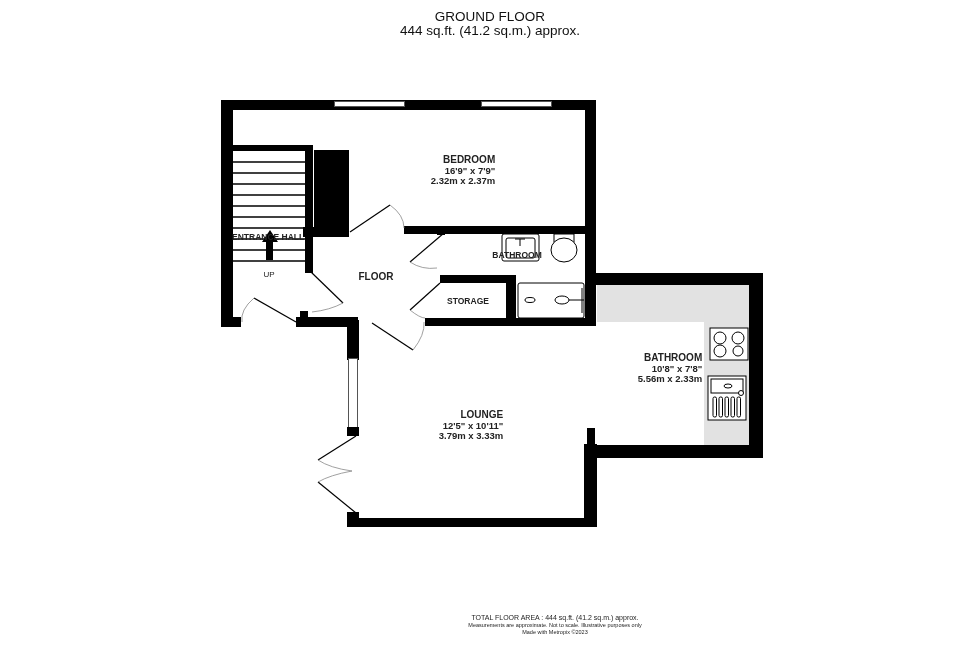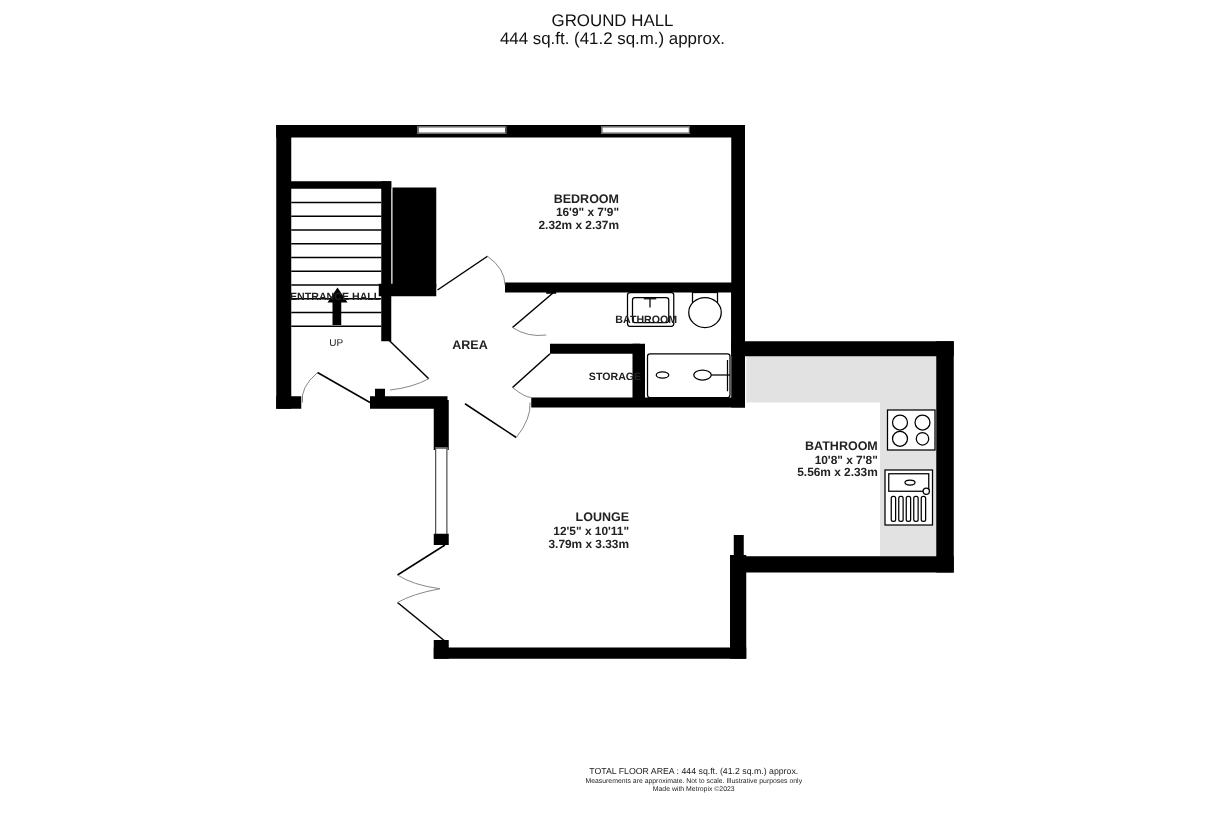--- a/index.html
+++ b/index.html
@@ -11,21 +11,21 @@
     .label { position: absolute; text-align: right; font-weight: bold; font-size: 9.5px; line-height: 10.5px; color: #222; white-space: nowrap; transform: translateX(-50%); }
     .label .nm { display: block; font-size: 10px; }
     .footer { position: absolute; left: 455px; width: 200px; text-align: center; color: #222; }
     .footer .t1 { font-size: 7px; line-height: 9px; }
     .footer .t2 { font-size: 5.5px; line-height: 6.5px; }
     svg.overlay { position: absolute; left: 0; top: 0; }
   </style>
 </head>
 <body>
 
-<div class="title" style="top:9px;">GROUND HALL</div>
+<div class="title" style="top:9px;">GROUND FLOOR</div>
 <div class="title" style="top:23px;">444 sq.ft. (41.2 sq.m.) approx.</div>
 
 <div>
 
   <div class="counter" style="left:597px; top:285px; width:152px; height:37px;"></div>
   <div class="counter" style="left:704px; top:285px; width:45px; height:160px;"></div>
 
   <div class="wall" style="left:221px; top:100px; width:375px; height:10px;"></div>
   <div class="wall" style="left:221px; top:100px; width:12px; height:227px;"></div>
   <div class="wall" style="left:585px; top:100px; width:11px; height:180px;"></div>
@@ -150,34 +150,34 @@
     </g>
   </svg>
 
   <div class="label" style="left:463px; top:155px;">
     <span class="nm">BEDROOM</span>
     <span style="display:block">16'9"  x 7'9"</span>
     <span style="display:block">2.32m  x 2.37m</span>
   </div>
 
   <div class="label" style="left:376px; top:272px;">
-    <span class="nm">AREA</span>
+    <span class="nm">FLOOR</span>
   </div>
 
   <div class="label" style="left:268px; top:232px; font-size:8.5px; background:transparent; width:72px; overflow:hidden; ">
     <span>ENTRANCE HALL</span>
   </div>
 
   <div class="label" style="left:269px; top:270px; font-weight:normal; font-size:8px;">UP</div>
 
   <div class="label" style="left:517px; top:250px; font-size:8.5px;">
     <span>BATHROOM</span>
   </div>
 
-  <div class="label" style="left:492px; top:296px; font-size:8.5px;">
+  <div class="label" style="left:468px; top:296px; font-size:8.5px;">
     <span>STORAGE</span>
   </div>
 
   <div class="label" style="left:670px; top:353px;">
     <span class="nm">BATHROOM</span>
     <span style="display:block">10'8"  x 7'8"</span>
     <span style="display:block">5.56m  x 2.33m</span>
   </div>
 
   <div class="label" style="left:471px; top:410px;">

